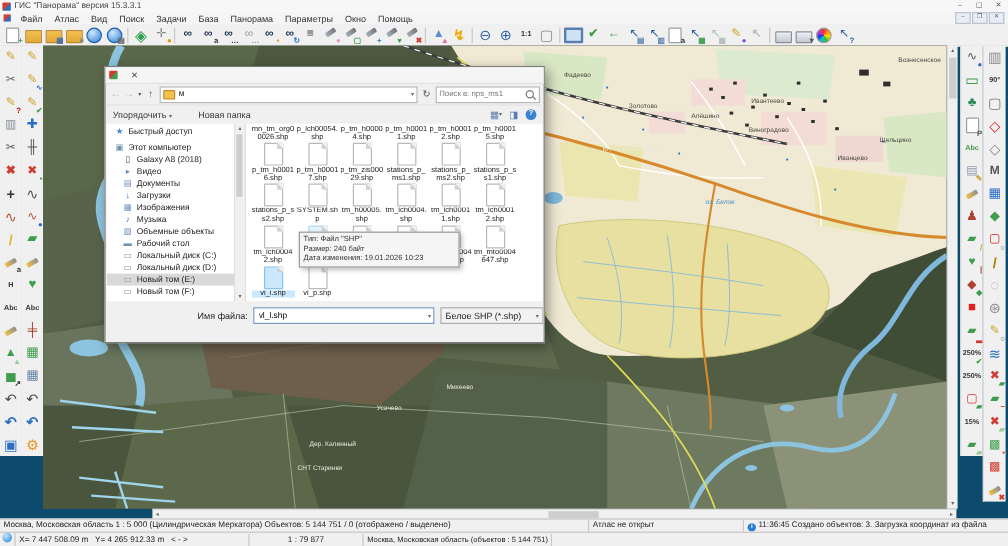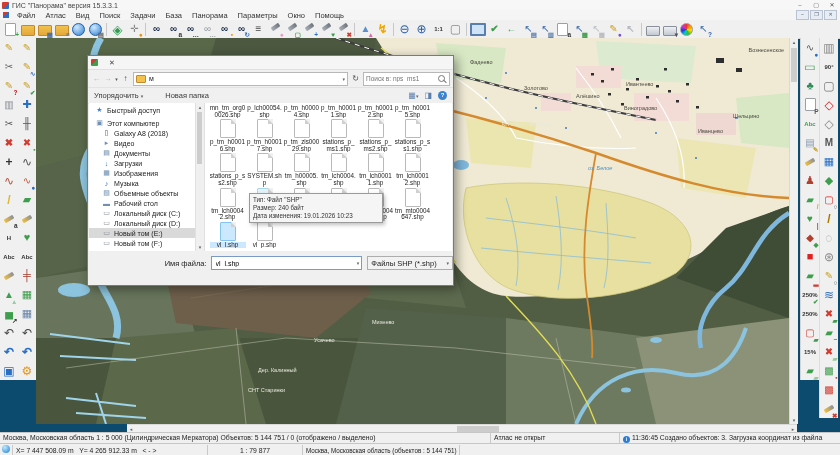--- a/index.html
+++ b/index.html
@@ -891,21 +891,21 @@
         <div>Дата изменения: 19.01.2026 10:23</div>
       </div>
     </div>
     <div class="dname">
       <span class="lbl">Имя файла:</span>
       <span class="fninput">
         <input value="vl_l.shp" style="">
         <span class="caret">▾</span>
       </span>
       <span class="ftype">
-        <span>Файлы SHP (*.shp)</span>
+        <span>Белое SHP (*.shp)</span>
         <span class="caret">▾</span>
       </span>
     </div>
   </div>
 
   <div id="status1">
     <span class="scell" style="width:484px;">Москва, Московская область  1 : 5 000 (Цилиндрическая Меркатора) Объектов: 5 144 751 / 0 (отображено / выделено)</span>
     <span class="scell" style="width:122px;">Атлас не открыт</span>
     <span class="scell" style="flex:1;border-right:0;">
       <span class="info-ico">i</span><span>11:36:45  Создано объектов: 3. Загрузка координат из файла</span>

